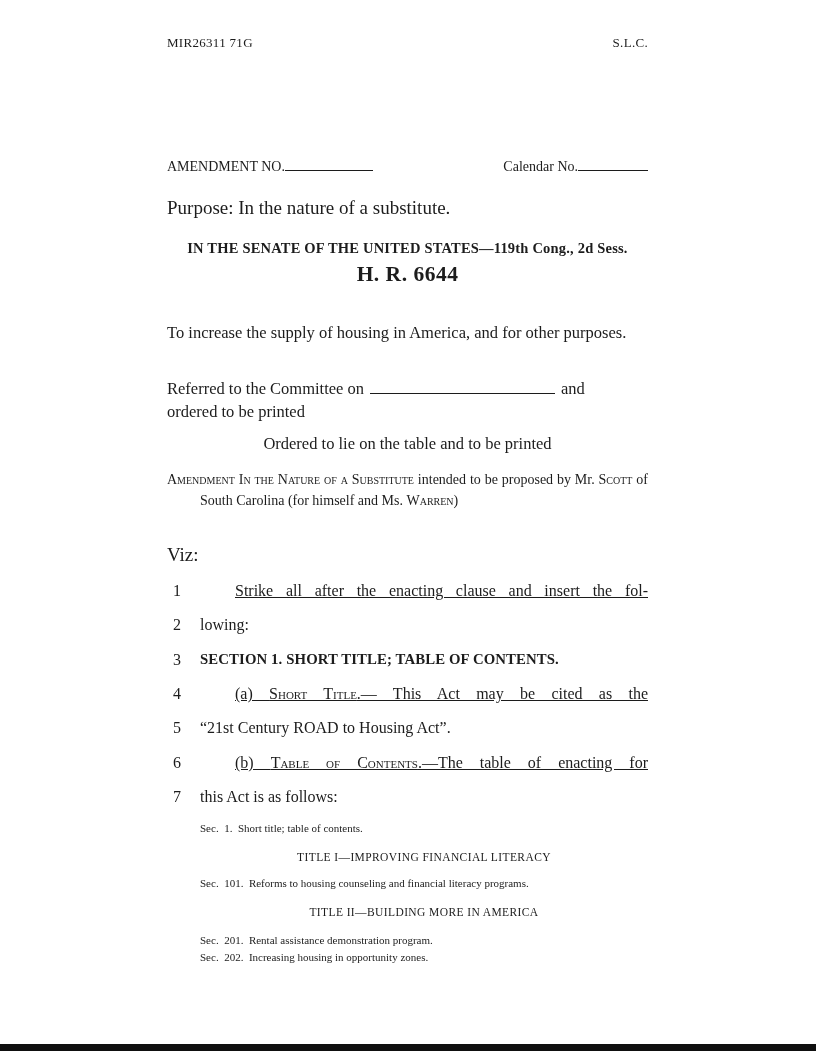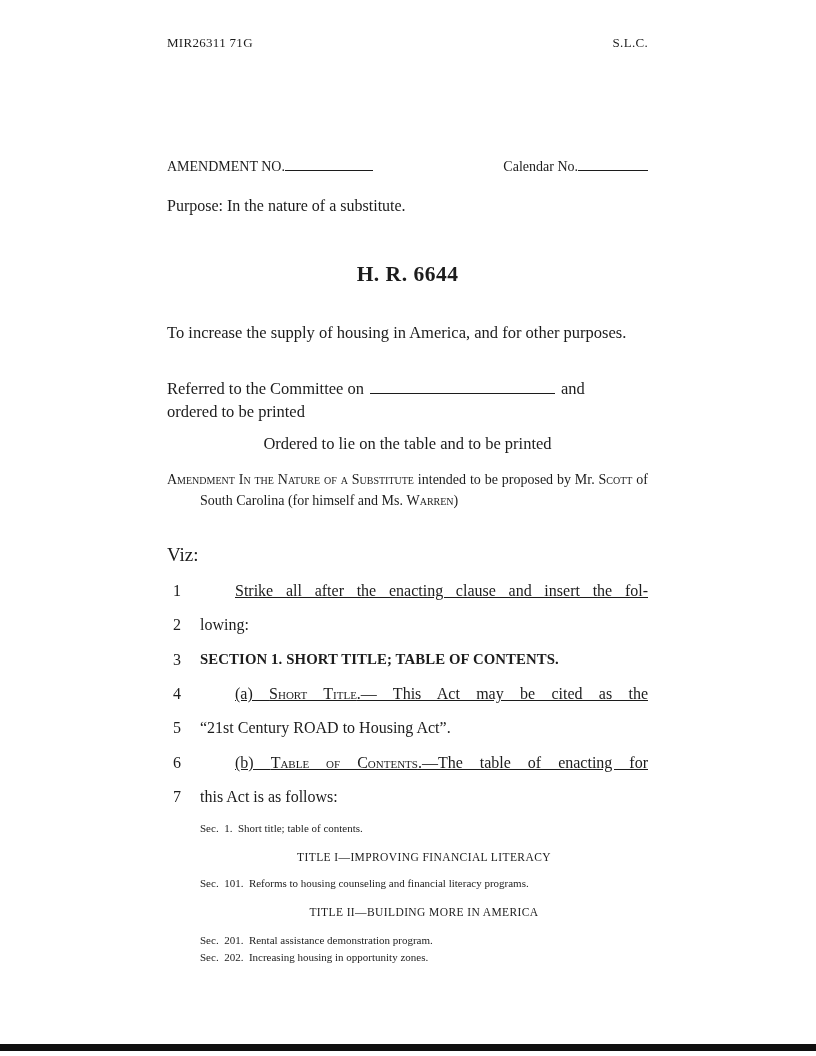--- a/index.html
+++ b/index.html
@@ -18,21 +18,21 @@
 
   
   .amendrow {
     position:absolute; top:159px; left:167px; width:481px;
     display:flex; justify-content:space-between; font-size:14px;
   }
   .blank { display:inline-block; border-bottom:1.4px solid #1c1c1c; }
   .w88 { width:88px; } .w70 { width:70px; }
   .w185 { width:185px; margin:0 6px; }
 
-  .purpose { position:absolute; top:197px; left:167px; font-size:16px; }
+  .purpose { position:absolute; top:197px; left:167px; font-size:19px; }
 
   .senate {
     position:absolute; top:240px; left:159px; width:497px; text-align:center;
     font-weight:bold; font-size:14.5px; letter-spacing:0.2px;
   }
 
   .billno {
     position:absolute; top:262px; left:167px; width:481px; text-align:center;
     font-weight:bold; font-size:21.5px; letter-spacing:0.5px;
   }
@@ -92,20 +92,21 @@
     <span>S.L.C.</span>
   </div>
 
   <div class="amendrow">
     <span><span>AMENDMENT NO.</span><span class="blank w88"></span></span>
     <span><span>Calendar No.</span><span class="blank w70"></span></span>
   </div>
 
   <div class="purpose">Purpose: In the nature of a substitute.</div>
 
+  <div class="senate">IN THE SENATE OF THE UNITED STATES—119th Cong., 2d Sess.</div>
 
   <div class="billno">H. R. 6644</div>
 
   <div class="longtitle">To increase the supply of housing in America, and for other purposes.</div>
 
   <div class="referred">
     <span>Referred to the Committee on</span><span class="blank w185"></span><span>and</span><br>
     <span>ordered to be printed</span>
   </div>
 

